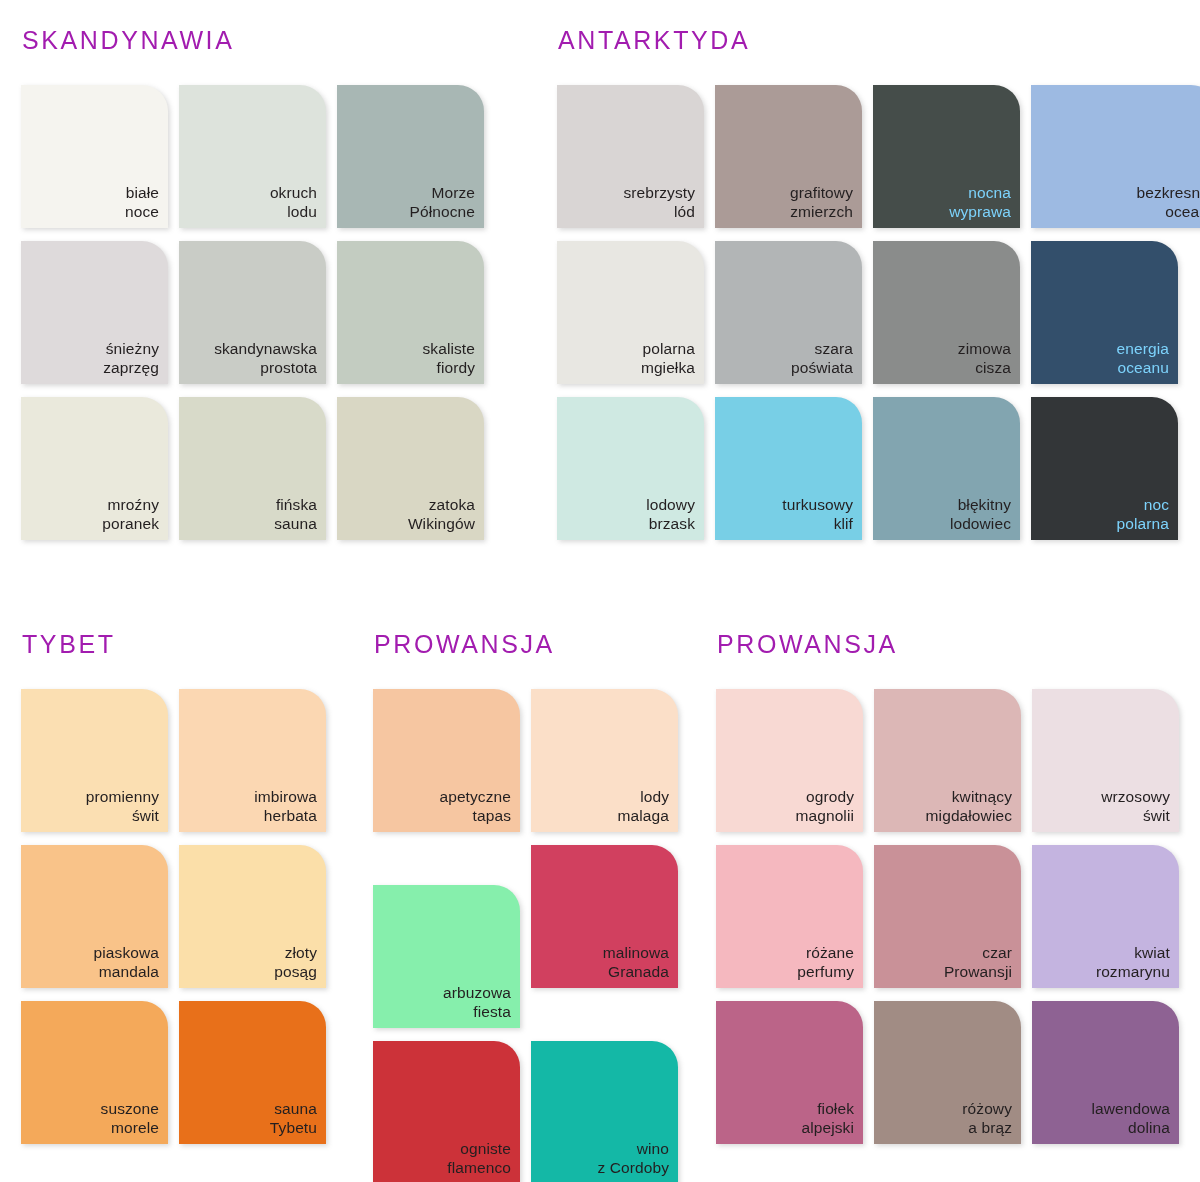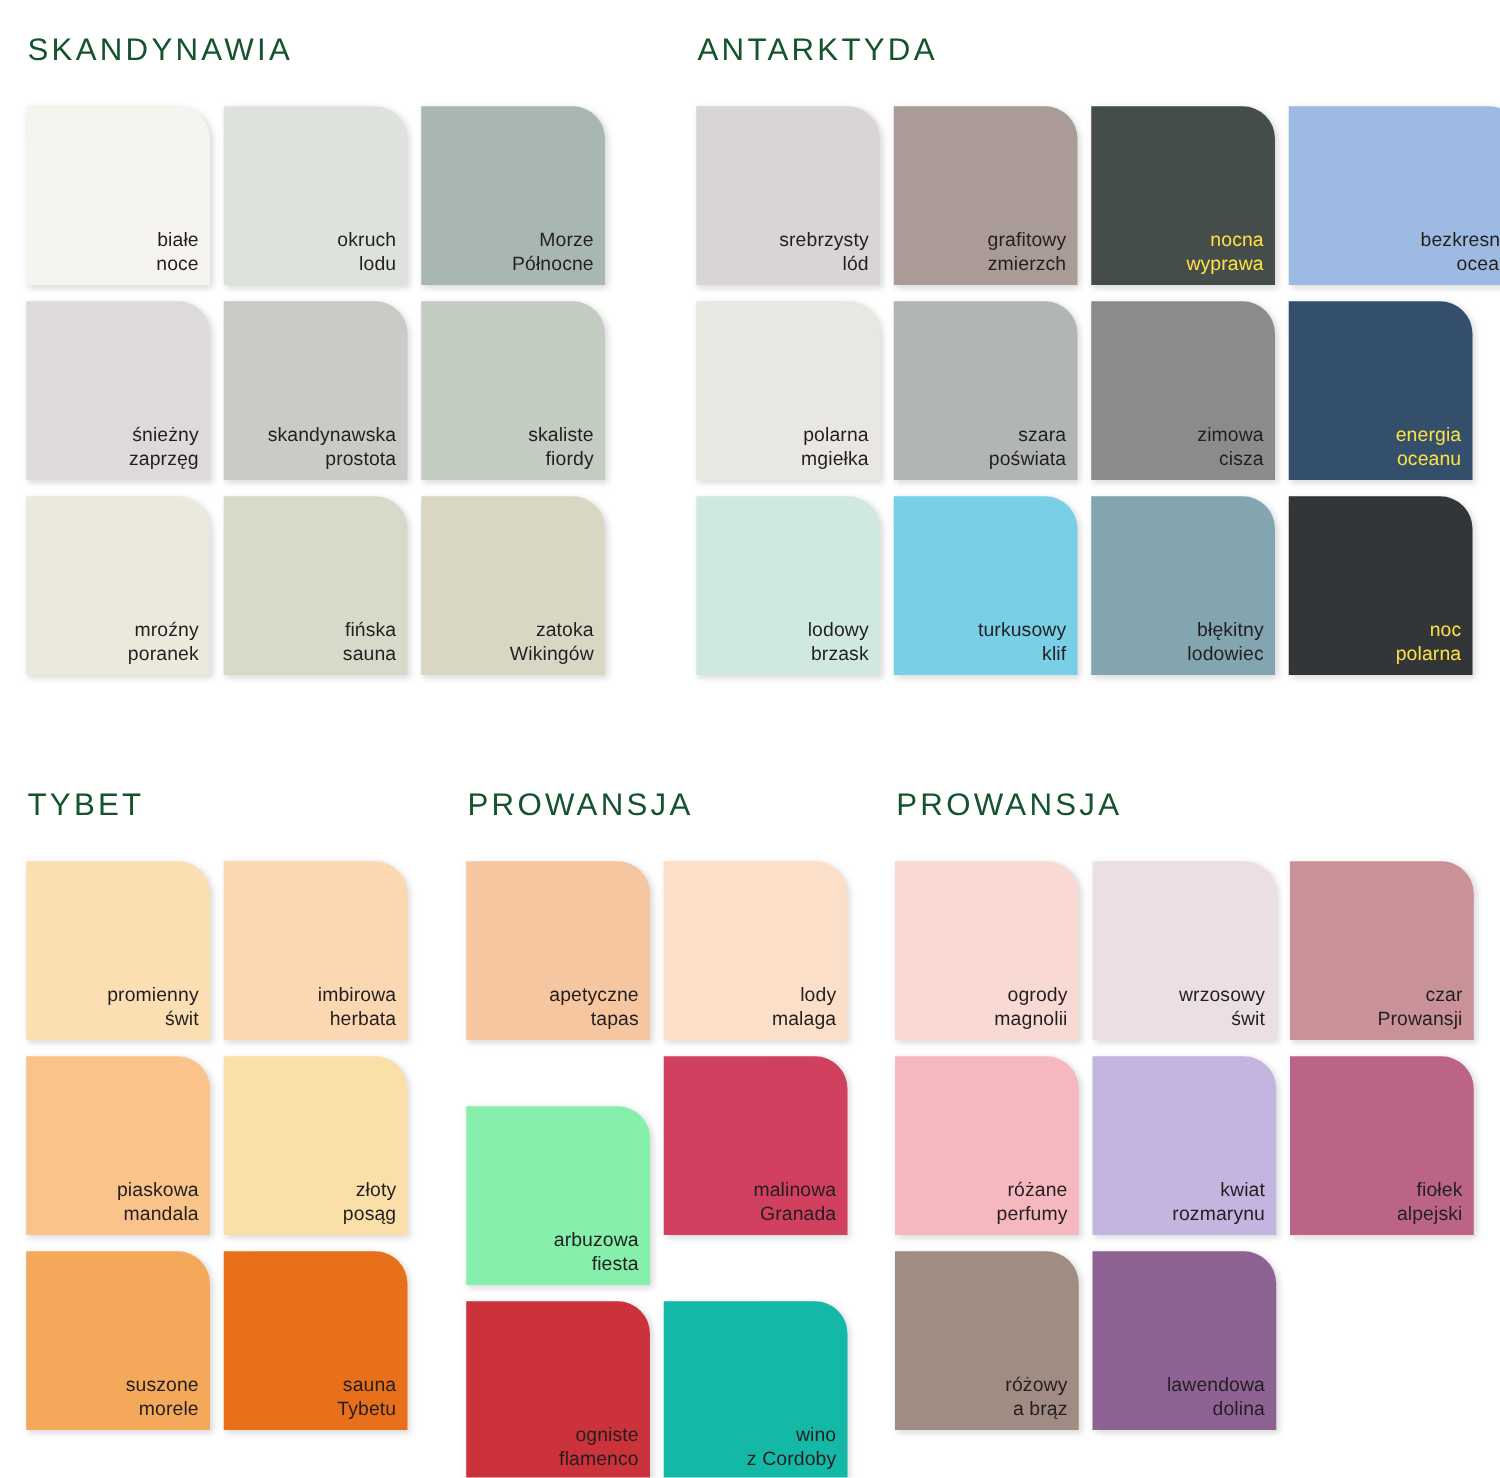--- a/index.html
+++ b/index.html
@@ -22,21 +22,21 @@
   }
 
   
   .group {
     position: absolute;
   }
 
   .group-title {
     font-size: 25px;
     letter-spacing: 2.6px;
-    color: #14532d;
+    color: #a21caf;
     font-weight: 400;
     line-height: 1;
     white-space: nowrap;
     margin: 0 0 0 1px;
   }
 
   .swatch-grid {
     display: grid;
     gap: 13px 11px;
   }
@@ -57,21 +57,21 @@
     bottom: 6px;
     text-align: right;
     font-size: 15.5px;
     line-height: 1.26;
     color: #231f20;
     white-space: pre-line;
     letter-spacing: 0.1px;
   }
 
   .swatch.light-text .swatch-label {
-    color: #fde047;
+    color: #7dd3fc;
   }
 
   
   #group-skandynawia { left: 21px;  top: 28px; }
   #group-antarktyda  { left: 557px; top: 28px; }
   #group-tybet       { left: 21px;  top: 632px; }
   #group-andaluzja   { left: 373px; top: 632px; }
   #group-prowansja   { left: 716px; top: 632px; }
 
   .group-title-wrap { height: 57px; }
@@ -254,32 +254,36 @@
 
   <section class="group" id="group-prowansja">
     <div class="group-title-wrap">
       <h2 class="group-title">PROWANSJA</h2>
     </div>
     <div class="swatch-grid" id="grid-prowansja">
         <div class="swatch" style="background: rgb(248, 217, 211);">
           <span class="swatch-label">ogrody
 magnolii</span>
         </div>
+        <div class="swatch" style="background: rgb(220, 183, 182);">
+          <span class="swatch-label">kwitnący
+migdałowiec</span>
+        </div>
         <div class="swatch" style="background: rgb(236, 223, 227);">
           <span class="swatch-label">wrzosowy
 świt</span>
         </div>
+        <div class="swatch" style="background: rgb(245, 184, 191);">
+          <span class="swatch-label">różane
+perfumy</span>
+        </div>
         <div class="swatch" style="background: rgb(201, 145, 152);">
           <span class="swatch-label">czar
 Prowansji</span>
         </div>
-        <div class="swatch" style="background: rgb(245, 184, 191);">
-          <span class="swatch-label">różane
-perfumy</span>
-        </div>
         <div class="swatch" style="background: rgb(196, 180, 224);">
           <span class="swatch-label">kwiat
 rozmarynu</span>
         </div>
         <div class="swatch" style="background: rgb(187, 100, 136);">
           <span class="swatch-label">fiołek
 alpejski</span>
         </div>
         <div class="swatch" style="background: rgb(161, 140, 132);">
           <span class="swatch-label">różowy

